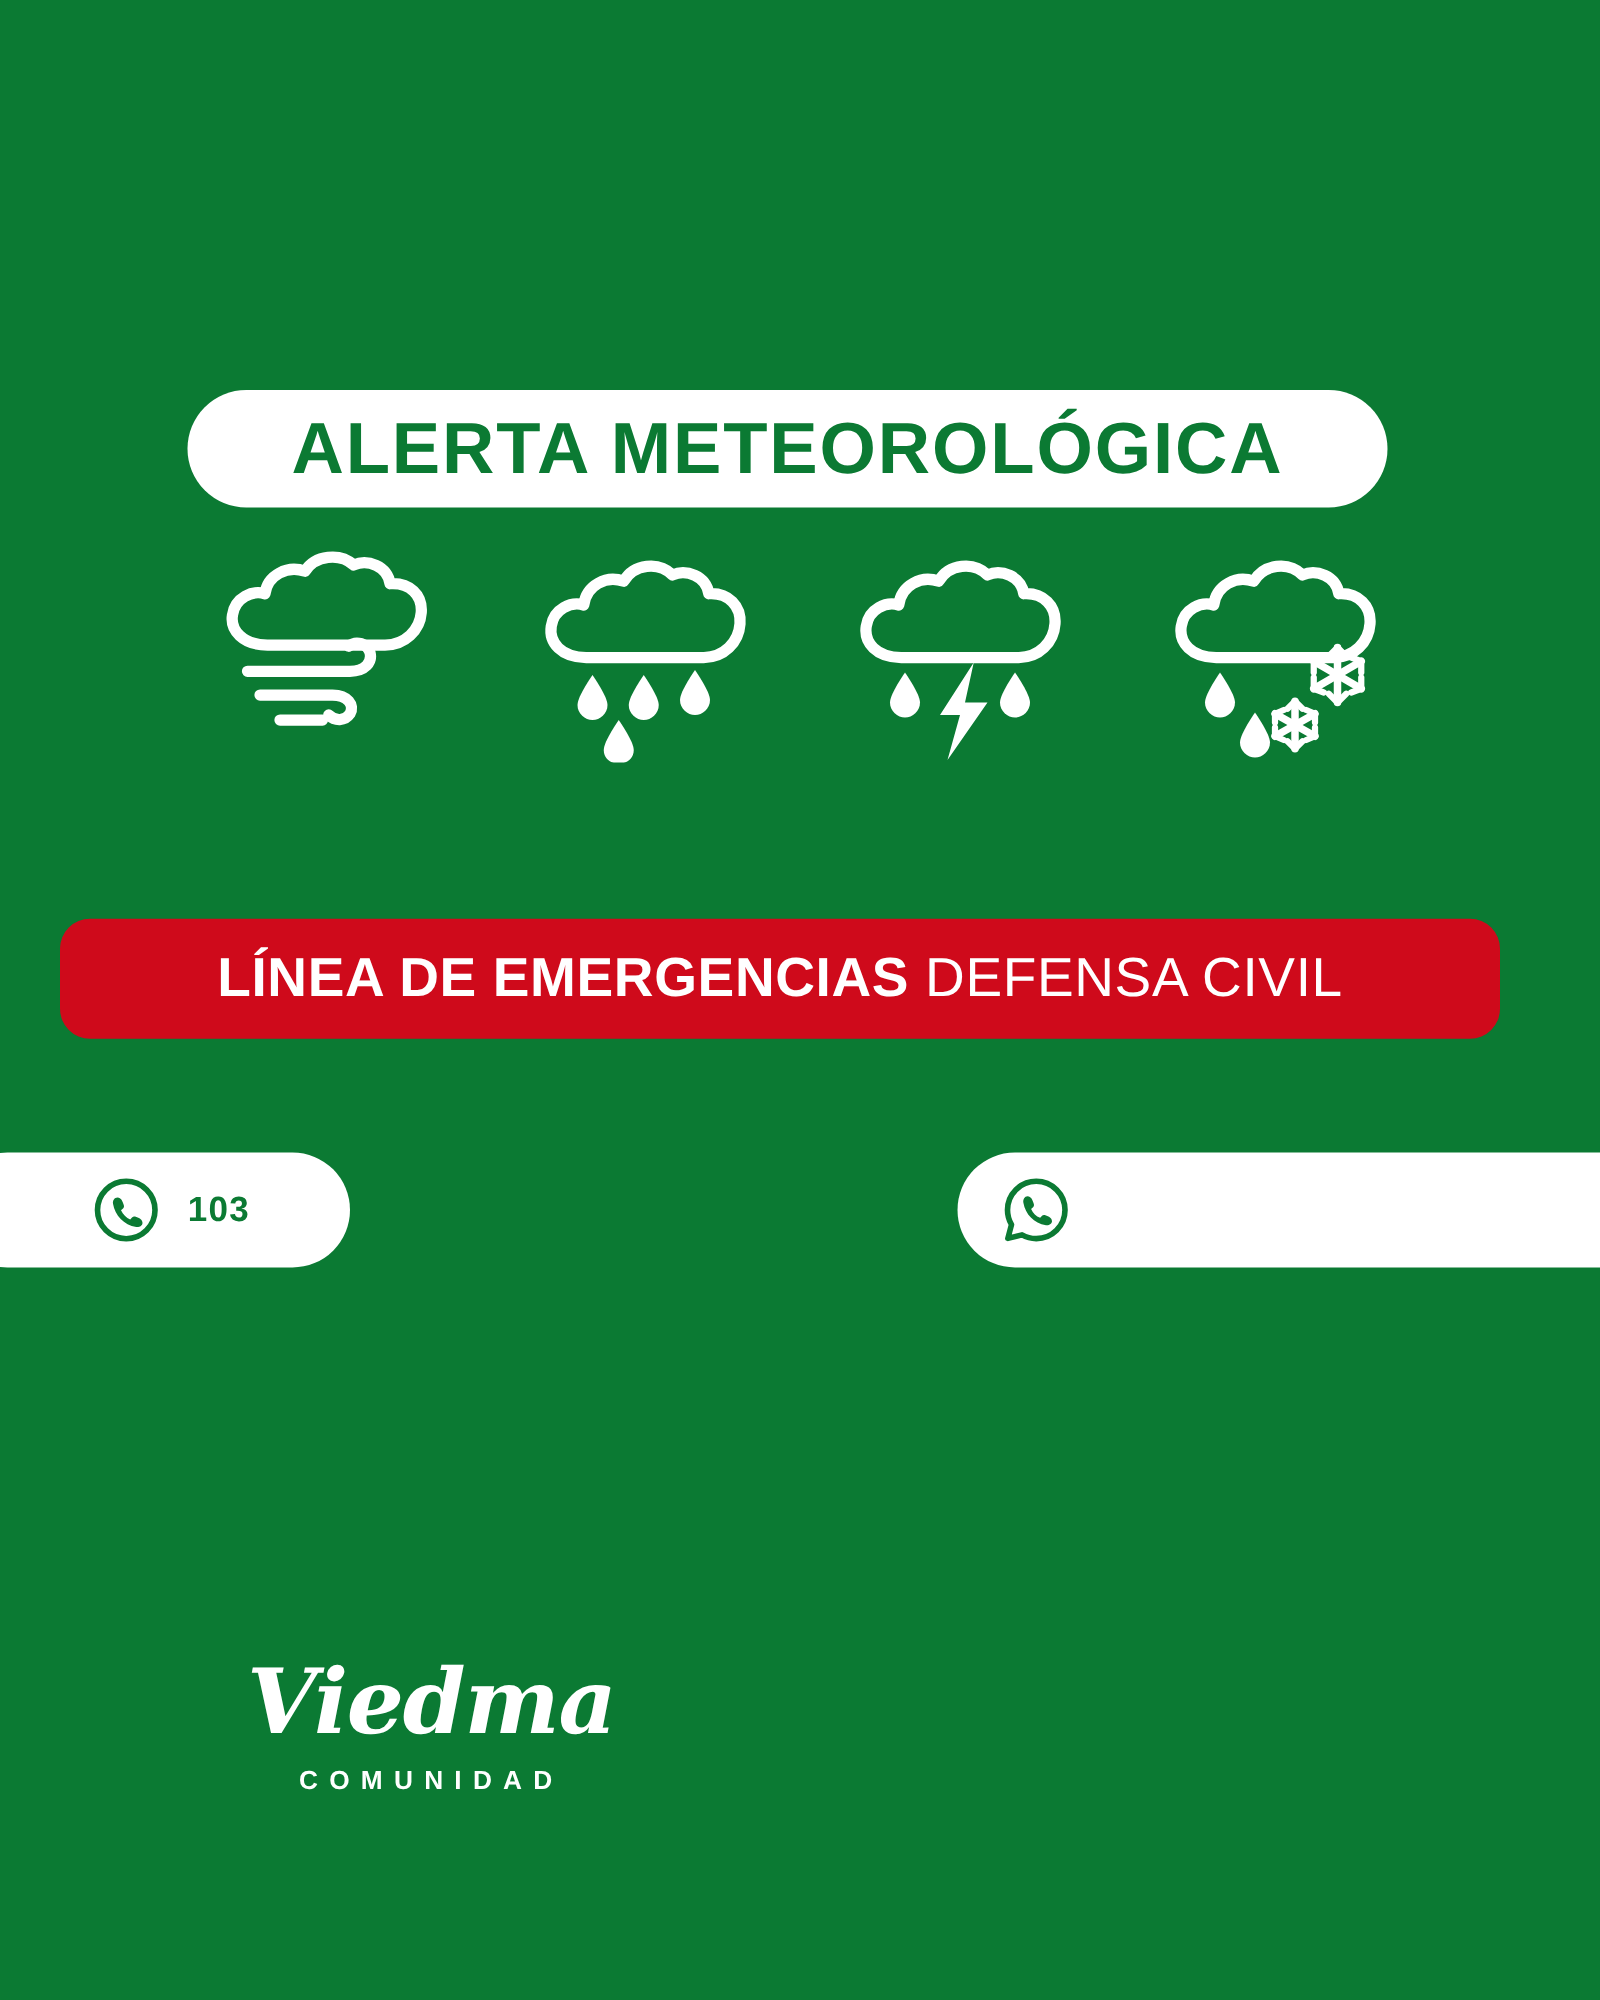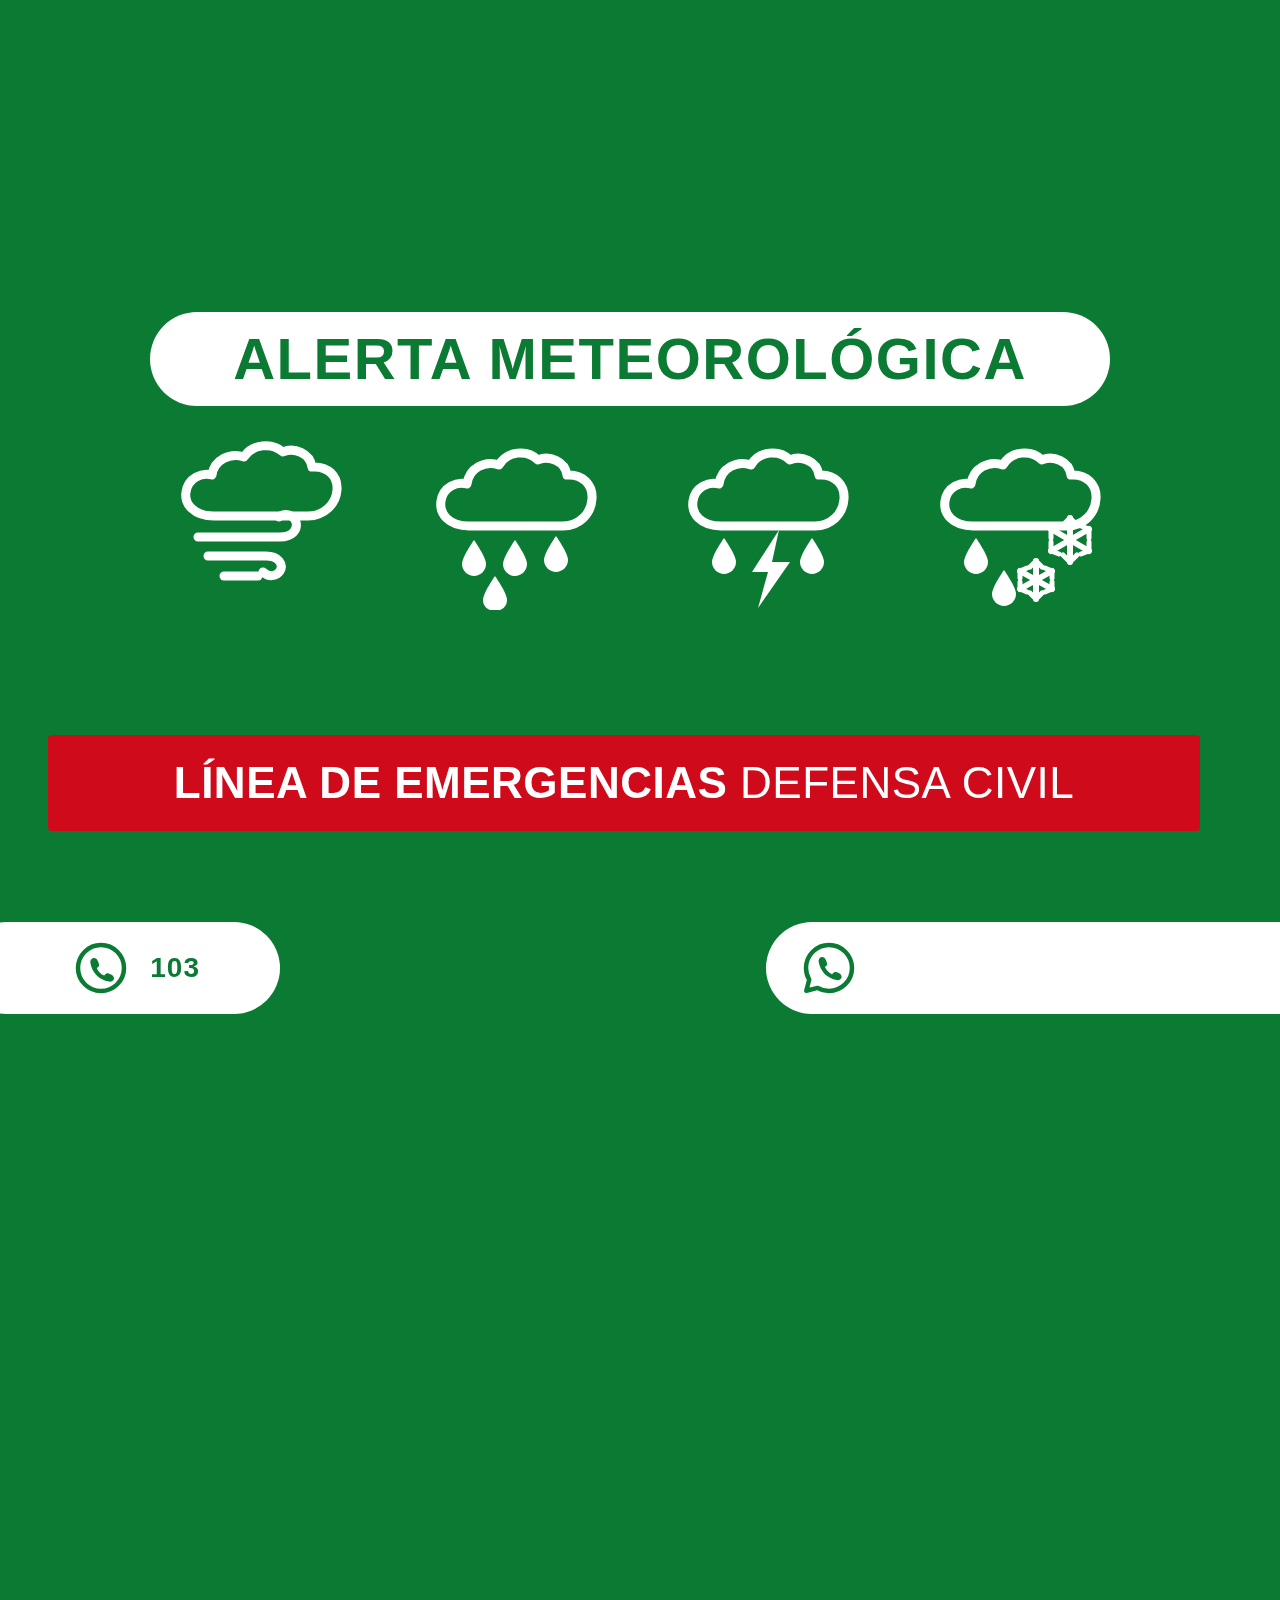--- a/index.html
+++ b/index.html
@@ -63,21 +63,21 @@
   }
 
   
   .red-banner {
     position: absolute;
     left: 48px;
     top: 735px;
     width: 1152px;
     height: 96px;
     background: #cf0a1b;
-    border-radius: 4px;
+    border-radius: 24px;
     display: flex;
     align-items: center;
     justify-content: center;
   }
   .red-banner .line {
     white-space: nowrap;
     font-size: 44px;
     line-height: 1;
     color: #ffffff;
     letter-spacing: 0.5px;
@@ -287,15 +287,19 @@
 
   <div class="pill-right">
     <span class="pill-icon">
       <svg viewBox="0 0 54 54" width="54" height="54" aria-hidden="true">
         <path d="M27 4 C14.3 4 4 14.3 4 27 C4 31.3 5.2 35.3 7.2 38.7 L4.3 49.7 L15.6 46.9 C18.9 48.8 22.8 49.9 27 49.9 C39.7 49.9 50 39.7 50 27 C50 14.3 39.7 4 27 4 Z" fill="none" stroke="#0b7a33" stroke-width="4.5" stroke-linejoin="round"></path>
         <path d="M20 16 C23 16 24 19 25 22 C25.8 24.3 24 25 22.9 26.1 C24.4 29.4 26.9 31.9 30.1 33.2 C31.2 32.1 32 30.3 34.3 31.1 C37.1 32.1 39.6 33.2 39.6 36 C39.6 38.1 37.1 39.5 34.8 39.1 C25.1 37.6 18.3 30.3 16.7 21.1 C16.3 18.6 17.7 16 20 16 Z" fill="#0b7a33"></path>
       </svg>
     </span>
   </div>
 
+  <div class="viedma-logo">
+    <div class="viedma-word">Viedma</div>
+    <div class="viedma-sub">COMUNIDAD</div>
+  </div>
 
 
 </div>
 
 </body></html>

